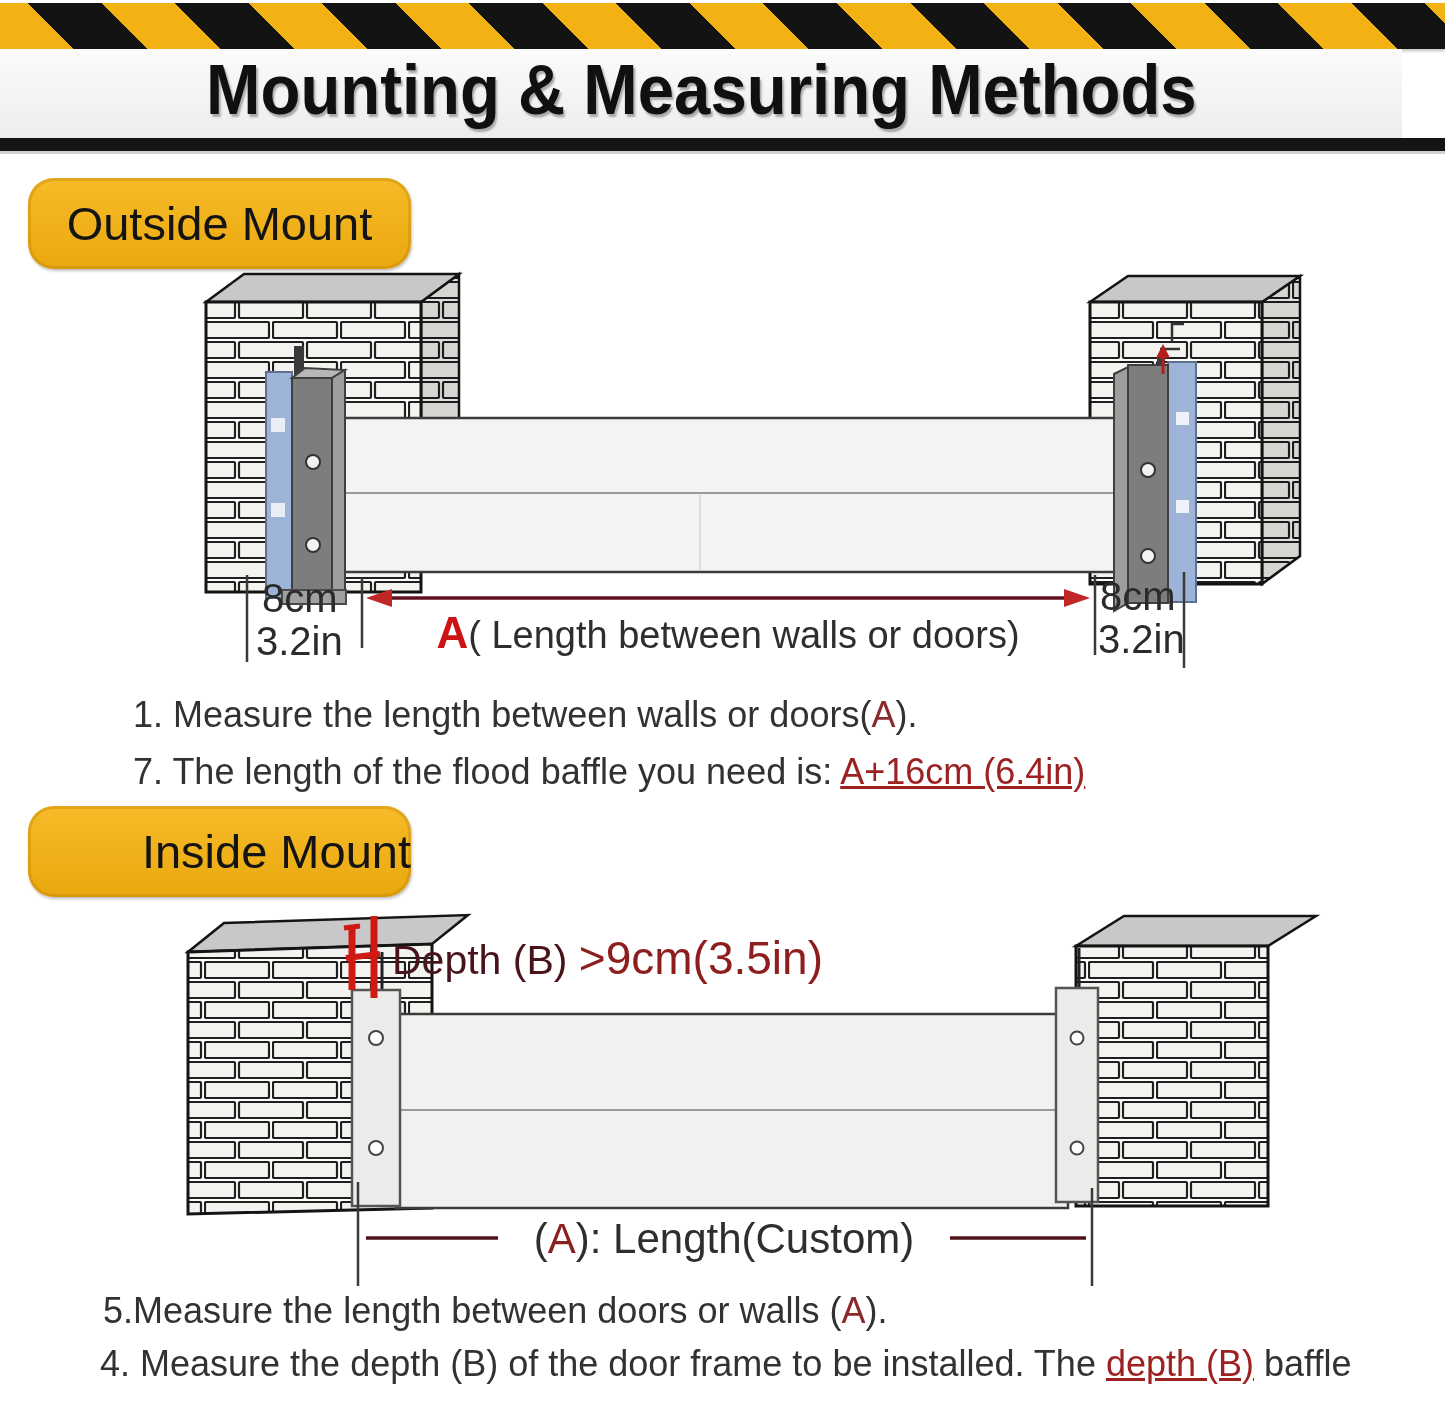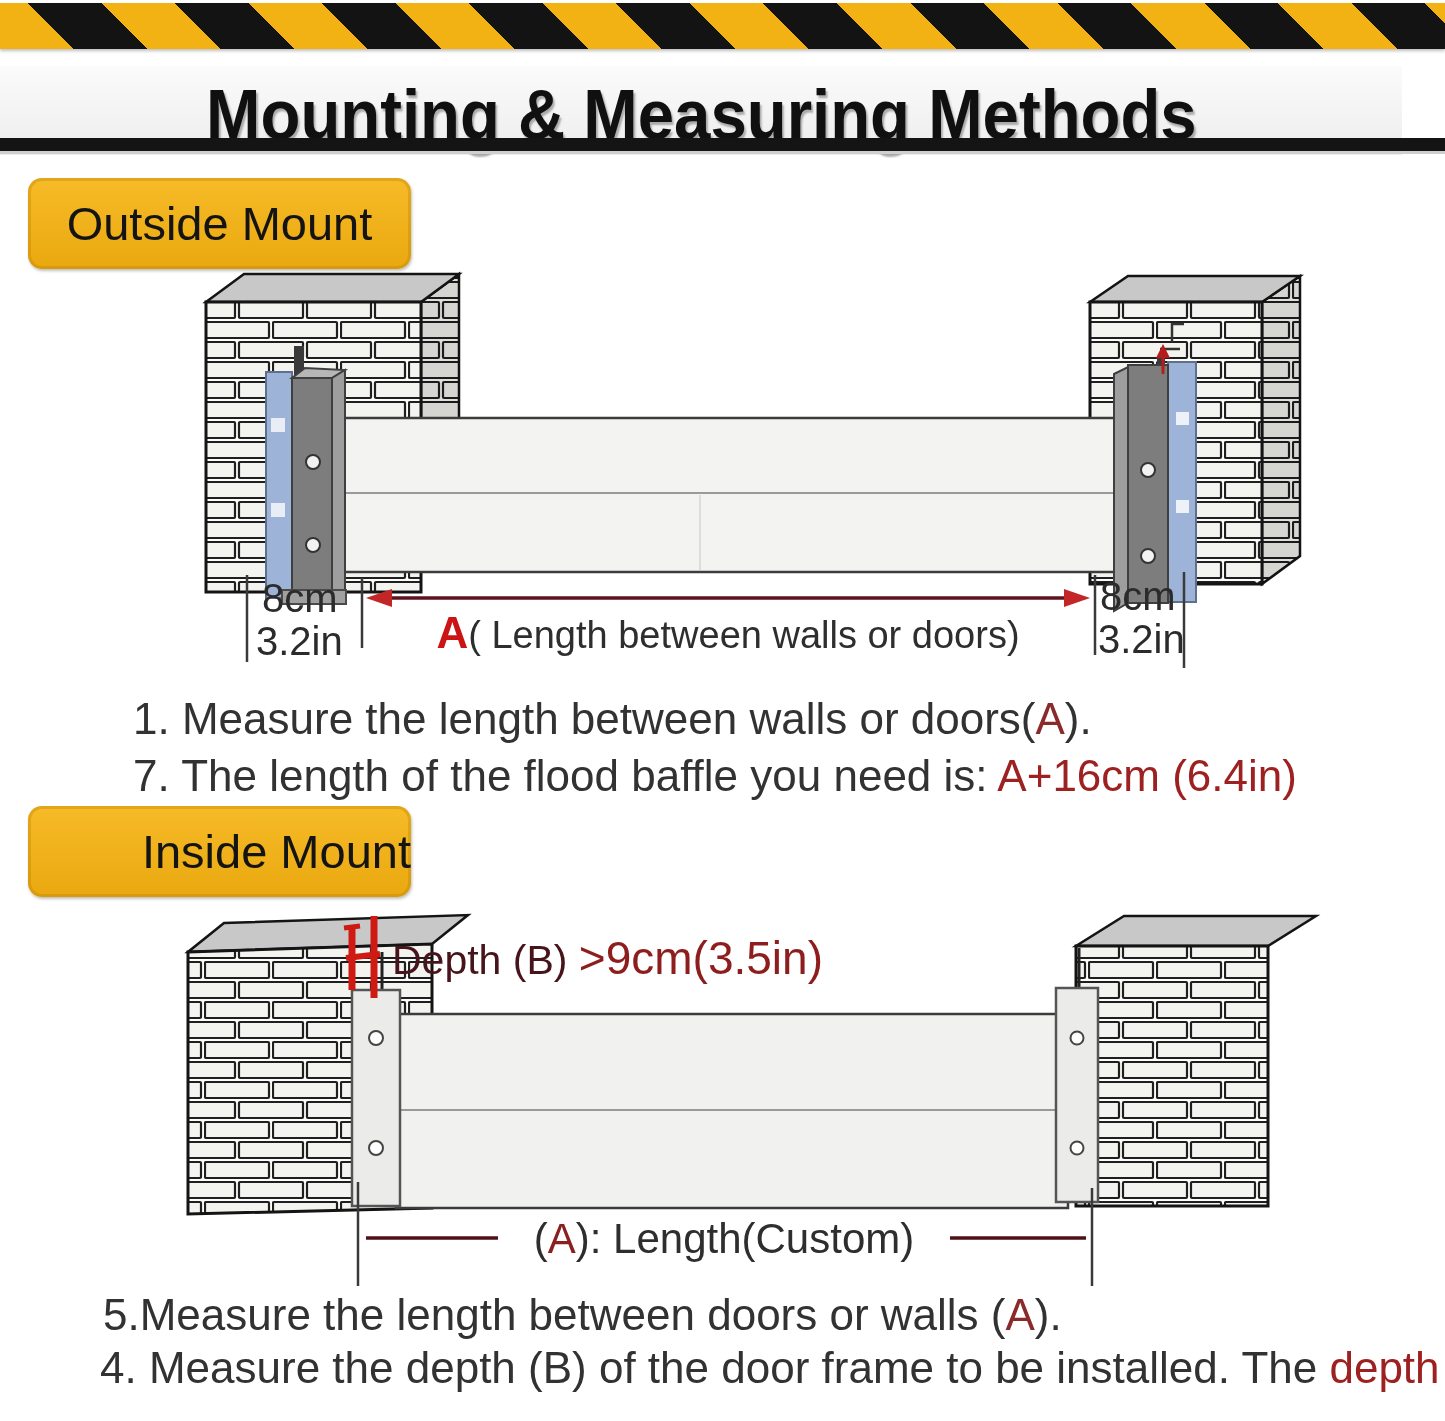--- a/index.html
+++ b/index.html
@@ -5,50 +5,50 @@
   html,body{margin:0;padding:0;background:#fff;}
   .page{position:relative;width:1445px;height:1421px;background:#ffffff;overflow:hidden;
         font-family:"Liberation Sans", sans-serif;}
 
   
   .hazard{position:absolute;left:0;top:3px;width:1445px;height:46px;
           background:repeating-linear-gradient(45deg,#f2b213 0 52px,#131313 52px 104px);
           box-shadow:0 2px 3px rgba(0,0,0,.25);}
   .title-band{position:absolute;left:0;top:49px;width:1402px;height:89px;
           background:linear-gradient(180deg,#fbfbfb,#ededed);
-          display:flex;align-items:flex-end;justify-content:center;margin-top:17px;}
+          display:flex;align-items:flex-start;justify-content:center;}
   .title-band h1{margin:0;font-size:71px;font-weight:700;color:#101010;letter-spacing:0px;
           transform:scaleX(.92);white-space:nowrap;
           text-shadow:2px 3px 2px rgba(110,110,110,.55);}
   .black-bar{position:absolute;left:0;top:138px;width:1445px;height:13px;background:#141414;
           border-bottom:3px solid #cfcfcf;}
 
   
-  .badge{position:absolute;left:28px;width:383px;height:91px;border-radius:14px;
+  .badge{position:absolute;left:28px;width:383px;height:91px;border-radius:26px;
          background:linear-gradient(180deg,#f6bb28,#eaa80f);
          box-shadow:inset 0 0 0 3px rgba(186,128,2,.35), 1px 2px 3px rgba(0,0,0,.25);
          display:flex;align-items:center;justify-content:center;
          font-size:47px;color:#141414;white-space:nowrap;}
   .badge.outside{top:178px;}
   .badge.inside{top:806px;justify-content:flex-end;}
 
   
   svg{position:absolute;left:0;}
   svg text{font-family:"Liberation Sans", sans-serif;}
   .meas-num{font-size:40px;fill:#2b2b2b;}
   .label-a{font-size:44px;font-weight:700;fill:#cc1414;}
   .label-rest{font-size:38px;fill:#2e2e2e;}
   .depth-lab{font-size:41px;fill:#47141b;}
   .depth-val{font-size:46px;fill:#8e1d1d;}
   .len-gray{font-size:42px;fill:#2e2e2e;}
   .len-a{font-size:42px;fill:#8b2020;}
 
   
-  .step{position:absolute;font-size:44px;color:#323232;white-space:nowrap;}
-  .red{color:#9e2121;}
+  .step{position:absolute;font-size:36px;color:#323232;white-space:nowrap;}
+  .red{color:#9e2121;text-decoration:underline;}
   .reda{color:#8b2a2a;}
 </style>
 </head>
 <body>
 
 <div class="page">
 
   <div class="hazard"></div>
   <div class="title-band">
     <h1>Mounting &amp; Measuring Methods</h1>

